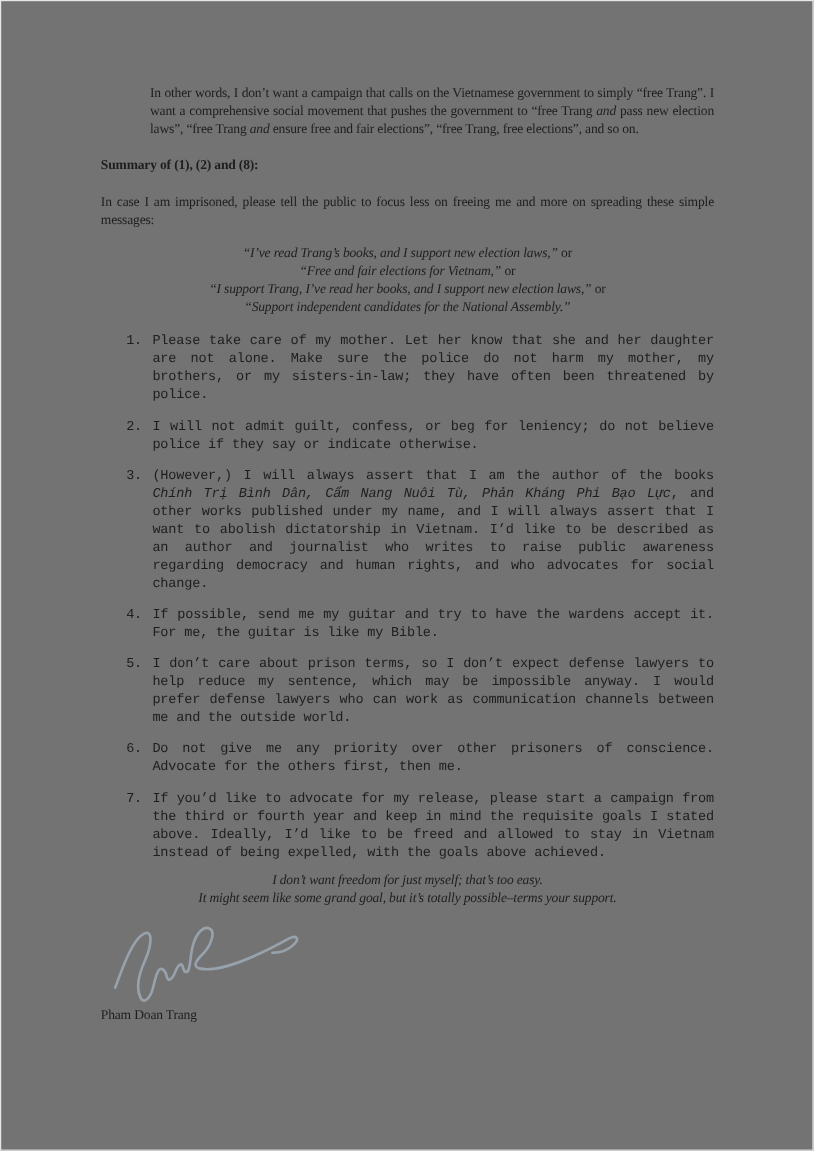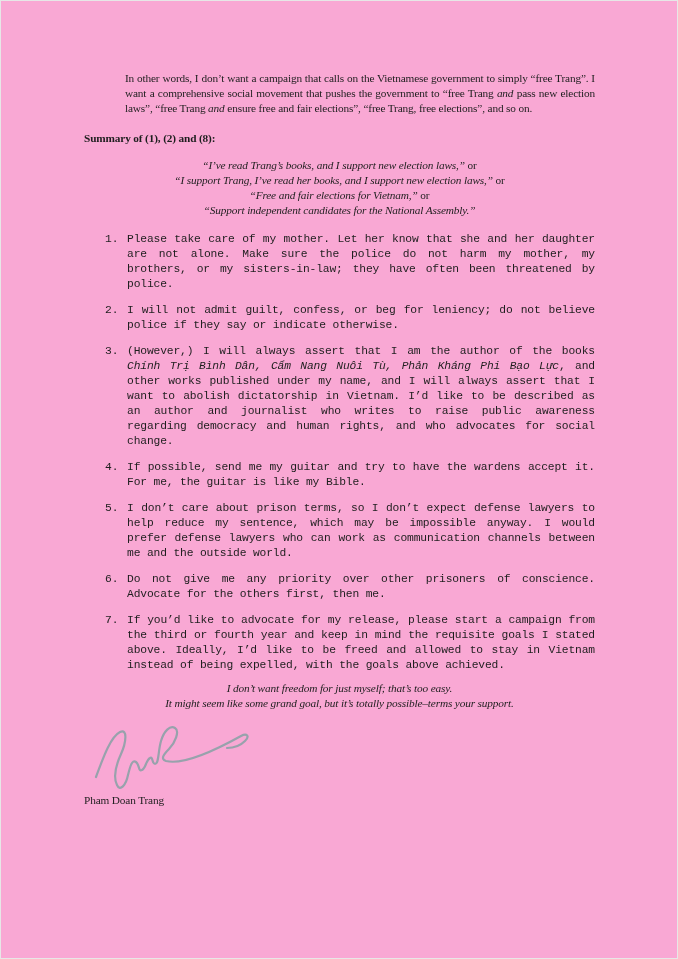--- a/index.html
+++ b/index.html
@@ -5,21 +5,21 @@
   html, body {
     margin: 0;
     padding: 0;
     background: #ffffff;
   }
   .page {
     position: relative;
     width: 678px;
     height: 959px;
     box-sizing: border-box;
-    background: #f9a8d4;
+    background: #737373;
     border: 1px solid #e7e7e7;
     padding: 70px 82px 0 83px;
     font-family: "Liberation Serif", "DejaVu Serif", serif;
     font-size: 11.3px;
     line-height: 15px;
     letter-spacing: -0.15px;
     color: #1e1e1e;
   }
   p { margin: 0; }
   .justify { text-align: justify; }
@@ -63,25 +63,26 @@
 </style>
 </head>
 <body>
 
 <div class="page">
 
   <p class="justify indented"><span>In other words, I don’t want a campaign that calls on the Vietnamese government to simply “free Trang”. I want a comprehensive social movement that pushes the government to “free Trang </span><em class="inline-italic">and</em><span> pass new election laws”, “free Trang </span><em class="inline-italic">and</em><span> ensure free and fair elections”, “free Trang, free elections”, and so on.</span></p>
 
   <p class="heading">Summary of (1), (2) and (8):</p>
 
+  <p class="justify para-imprisoned">In case I am imprisoned, please tell the public to focus less on freeing me and more on spreading these simple messages:</p>
 
   <div class="quote-block">
     <div class="quote-line"><em>“I’ve read Trang’s books, and I support new election laws,” </em><span class="rom">or</span></div>
+    <div class="quote-line"><em>“Free and fair elections for Vietnam,” </em><span class="rom">or</span></div>
     <div class="quote-line"><em>“I support Trang, I’ve read her books, and I support new election laws,” </em><span class="rom">or</span></div>
-    <div class="quote-line"><em>“Free and fair elections for Vietnam,” </em><span class="rom">or</span></div>
     <div class="quote-line"><em>“Support independent candidates for the National Assembly.”</em><span class="rom"></span></div>
   </div>
 
 
   <ol class="requests">
     <li><span>Please take care of my mother. Let her know that she and her daughter are not alone. Make sure the police do not harm my mother, my brothers, or my sisters-in-law; they have often been threatened by police.</span></li>
     <li><span>I will not admit guilt, confess, or beg for leniency; do not believe police if they say or indicate otherwise.</span></li>
     <li><span>(However,) I will always assert that I am the author of the books </span><em class="book-titles">Chính Trị Bình Dân, Cẩm Nang Nuôi Tù, Phản Kháng Phi Bạo Lực</em><span>, and other works published under my name, and I will always assert that I want to abolish dictatorship in Vietnam. I’d like to be described as an author and journalist who writes to raise public awareness regarding democracy and human rights, and who advocates for social change.</span></li>
     <li><span>If possible, send me my guitar and try to have the wardens accept it. For me, the guitar is like my Bible.</span></li>
     <li><span>I don’t care about prison terms, so I don’t expect defense lawyers to help reduce my sentence, which may be impossible anyway. I would prefer defense lawyers who can work as communication channels between me and the outside world.</span></li>

